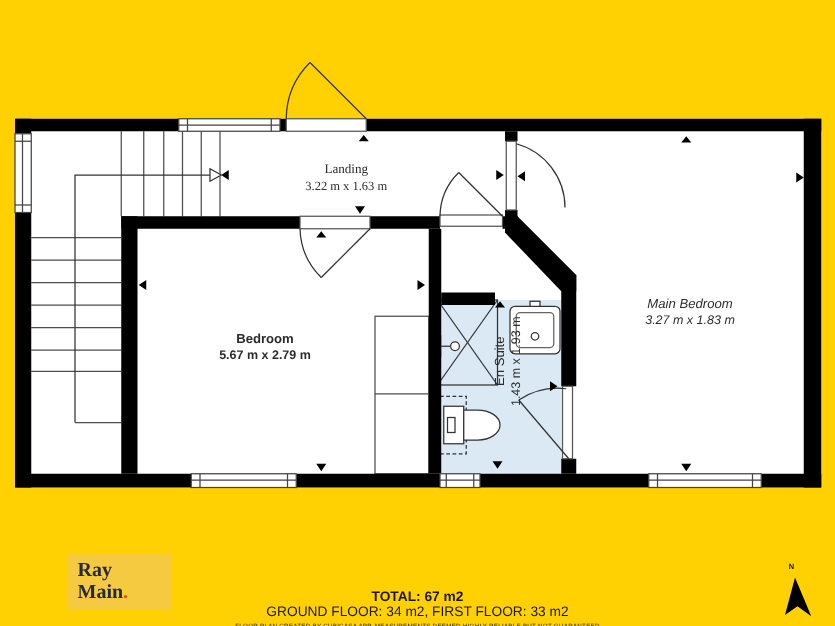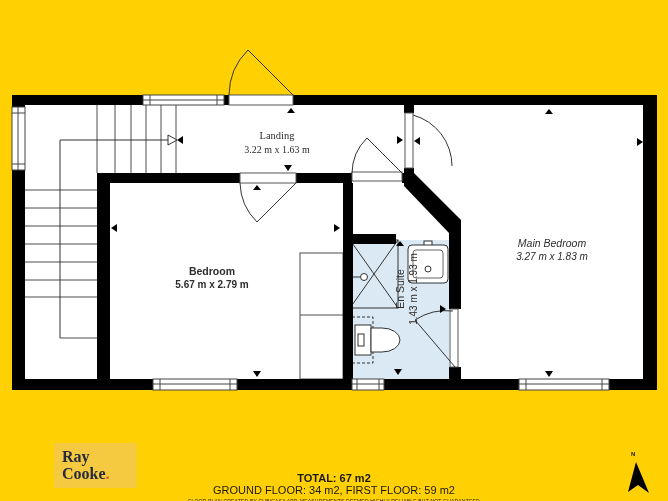--- a/index.html
+++ b/index.html
@@ -226,27 +226,27 @@
     <div class="rname">Main Bedroom</div>
     <div class="rdims">3.27 m x 1.83 m</div>
   </div>
   <div class="room-label rot" style="left:407px;top:289px;">
     <div class="rname">En Suite</div>
     <div class="rdims">1.43 m x 1.93 m</div>
   </div>
 
   <div class="footer">
     <div class="f-line f-total">TOTAL: 67 m2</div>
-    <div class="f-line">GROUND FLOOR: 34 m2, FIRST FLOOR: 59 m2</div>
+    <div class="f-line">GROUND FLOOR: 34 m2, FIRST FLOOR: 33 m2</div>
     <div class="f-disc">FLOOR PLAN CREATED BY CUBICASA APP. MEASUREMENTS DEEMED HIGHLY RELIABLE BUT NOT GUARANTEED</div>
   </div>
 
   <div class="logo">
     <div>Ray</div>
-    <div><span>Cooke</span><span class="dot">.</span></div>
+    <div><span>Main</span><span class="dot">.</span></div>
   </div>
 
   <div class="compass">
     <span class="n-label">N</span>
     <svg width="36" height="48" viewBox="0 0 36 48">
       <polygon points="14,12 27,43 16,35 6,42" fill="#000000"></polygon>
     </svg>
   </div>
 
 </div>

